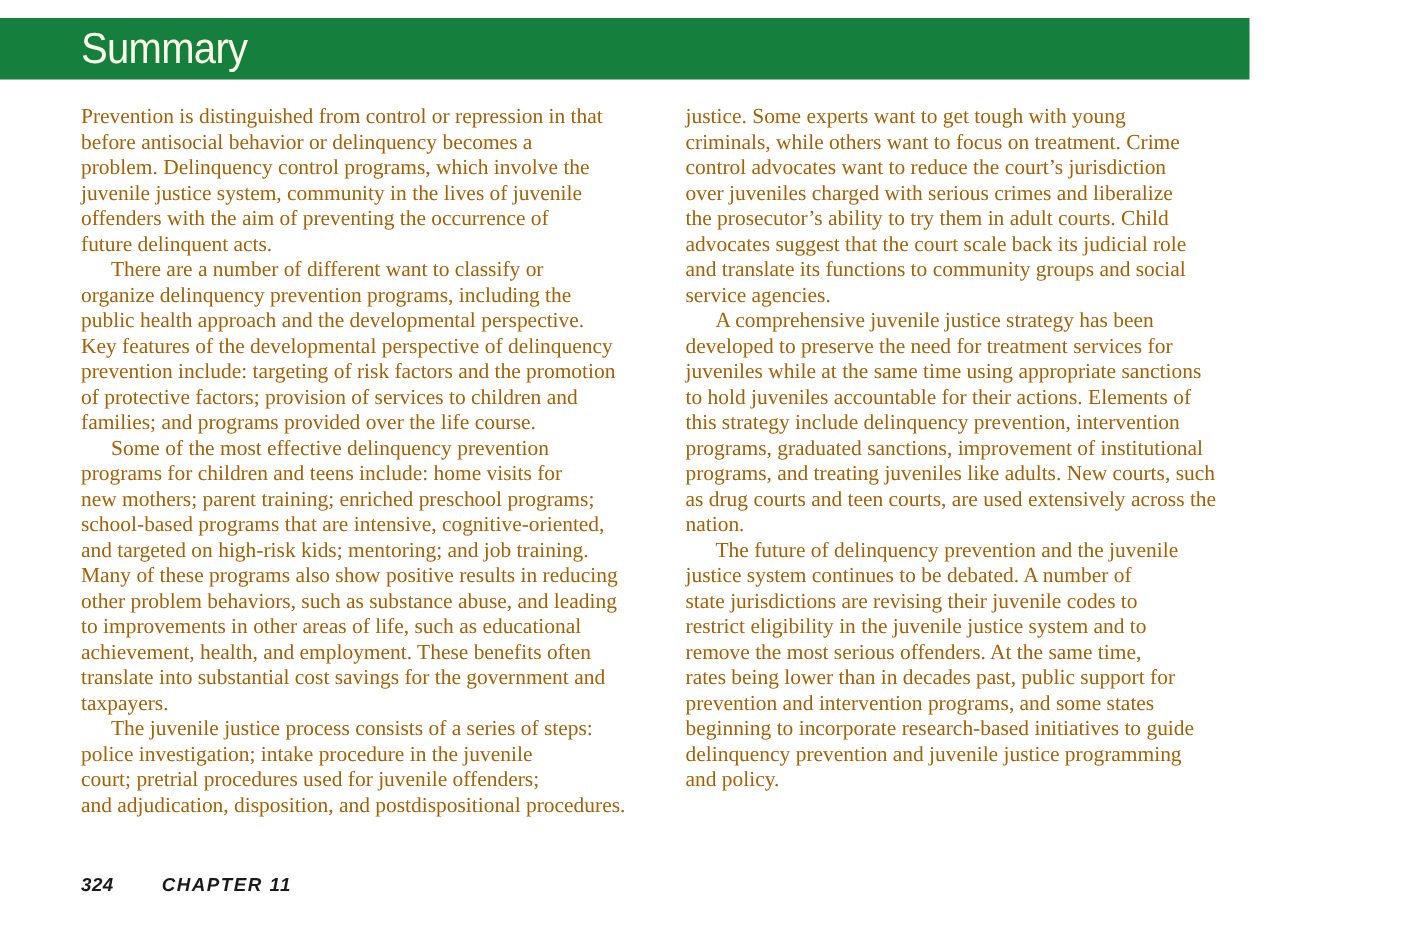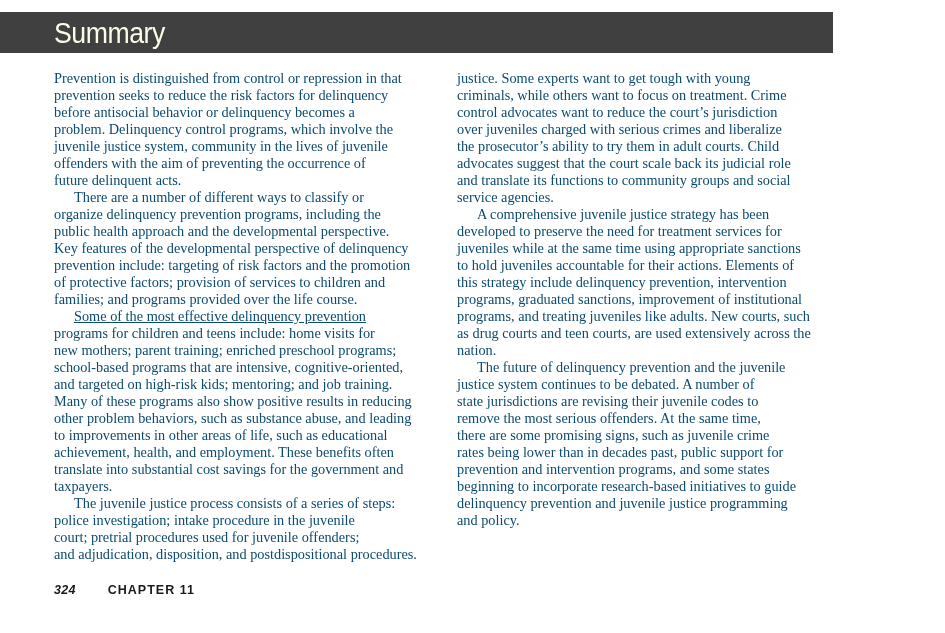--- a/index.html
+++ b/index.html
@@ -1,71 +1,70 @@
 <!DOCTYPE html>
 <html><head>
 <meta charset="utf-8">
 <style>
   html, body { margin: 0; padding: 0; background: #ffffff; }
   body { width: 945px; height: 633px; position: relative; overflow: hidden; }
   .header-bar {
     position: absolute; left: 0; top: 12px; width: 833px; height: 41px;
-    background: #404040;
+    background: #15803d;
   }
   .header-title {
     position: absolute; left: 54px; top: 2px;
     font-family: "Liberation Sans", sans-serif; font-size: 29px;
     color: #fbfbe8; letter-spacing: -0.5px; line-height: 38px;
     transform: scaleX(0.92); transform-origin: left center;
   }
   .column {
     position: absolute; top: 70px;
     font-family: "Liberation Serif", serif; font-size: 14.3px;
-    line-height: 17px; color: #0c4a6e;
+    line-height: 17px; color: #a16207;
   }
   .col-left { left: 54px; width: 385px; }
   .col-right { left: 457px; width: 380px; }
   .para { margin: 0; text-indent: 0; }
   .line { display: block; white-space: nowrap; }
   .footer {
     position: absolute; top: 583px; left: 54px;
     font-family: "Liberation Sans", sans-serif; font-weight: bold;
     font-size: 12.5px; color: #1a1a1a; letter-spacing: 0.3px;
   }
   .footer .page-num { display: inline-block; width: 50px; font-style: italic; }
-  .footer .chapter { letter-spacing: 1px; }
+  .footer .chapter { font-style: italic; letter-spacing: 1px; }
 </style>
 </head>
 <body>
 
 <div class="header-bar">
   <div class="header-title">Summary</div>
 </div>
 
 <div class="column col-left" id="col-left">
     <p class="para">
       <span class="line">Prevention is distinguished from control or repression in that</span>
-      <span class="line">prevention seeks to reduce the risk factors for delinquency</span>
       <span class="line">before antisocial behavior or delinquency becomes a</span>
       <span class="line">problem. Delinquency control programs, which involve the</span>
       <span class="line">juvenile justice system, community in the lives of juvenile</span>
       <span class="line">offenders with the aim of preventing the occurrence of</span>
       <span class="line">future delinquent acts.</span>
     </p>
     <p class="para">
-      <span class="line" style="padding-left: 20px;">There are a number of different ways to classify or</span>
+      <span class="line" style="padding-left: 20px;">There are a number of different want to classify or</span>
       <span class="line">organize delinquency prevention programs, including the</span>
       <span class="line">public health approach and the developmental perspective.</span>
       <span class="line">Key features of the developmental perspective of delinquency</span>
       <span class="line">prevention include: targeting of risk factors and the promotion</span>
       <span class="line">of protective factors; provision of services to children and</span>
       <span class="line">families; and programs provided over the life course.</span>
     </p>
     <p class="para">
-      <span class="line" style="padding-left: 20px; text-decoration: underline;">Some of the most effective delinquency prevention</span>
+      <span class="line" style="padding-left: 20px;">Some of the most effective delinquency prevention</span>
       <span class="line">programs for children and teens include: home visits for</span>
       <span class="line">new mothers; parent training; enriched preschool programs;</span>
       <span class="line">school-based programs that are intensive, cognitive-oriented,</span>
       <span class="line">and targeted on high-risk kids; mentoring; and job training.</span>
       <span class="line">Many of these programs also show positive results in reducing</span>
       <span class="line">other problem behaviors, such as substance abuse, and leading</span>
       <span class="line">to improvements in other areas of life, such as educational</span>
       <span class="line">achievement, health, and employment. These benefits often</span>
       <span class="line">translate into substantial cost savings for the government and</span>
       <span class="line">taxpayers.</span>
@@ -96,22 +95,22 @@
       <span class="line">this strategy include delinquency prevention, intervention</span>
       <span class="line">programs, graduated sanctions, improvement of institutional</span>
       <span class="line">programs, and treating juveniles like adults. New courts, such</span>
       <span class="line">as drug courts and teen courts, are used extensively across the</span>
       <span class="line">nation.</span>
     </p>
     <p class="para">
       <span class="line" style="padding-left: 20px;">The future of delinquency prevention and the juvenile</span>
       <span class="line">justice system continues to be debated. A number of</span>
       <span class="line">state jurisdictions are revising their juvenile codes to</span>
+      <span class="line">restrict eligibility in the juvenile justice system and to</span>
       <span class="line">remove the most serious offenders. At the same time,</span>
-      <span class="line">there are some promising signs, such as juvenile crime</span>
       <span class="line">rates being lower than in decades past, public support for</span>
       <span class="line">prevention and intervention programs, and some states</span>
       <span class="line">beginning to incorporate research-based initiatives to guide</span>
       <span class="line">delinquency prevention and juvenile justice programming</span>
       <span class="line">and policy.</span>
     </p>
   </div>
 
 <div class="footer">
   <span class="page-num">324</span>

